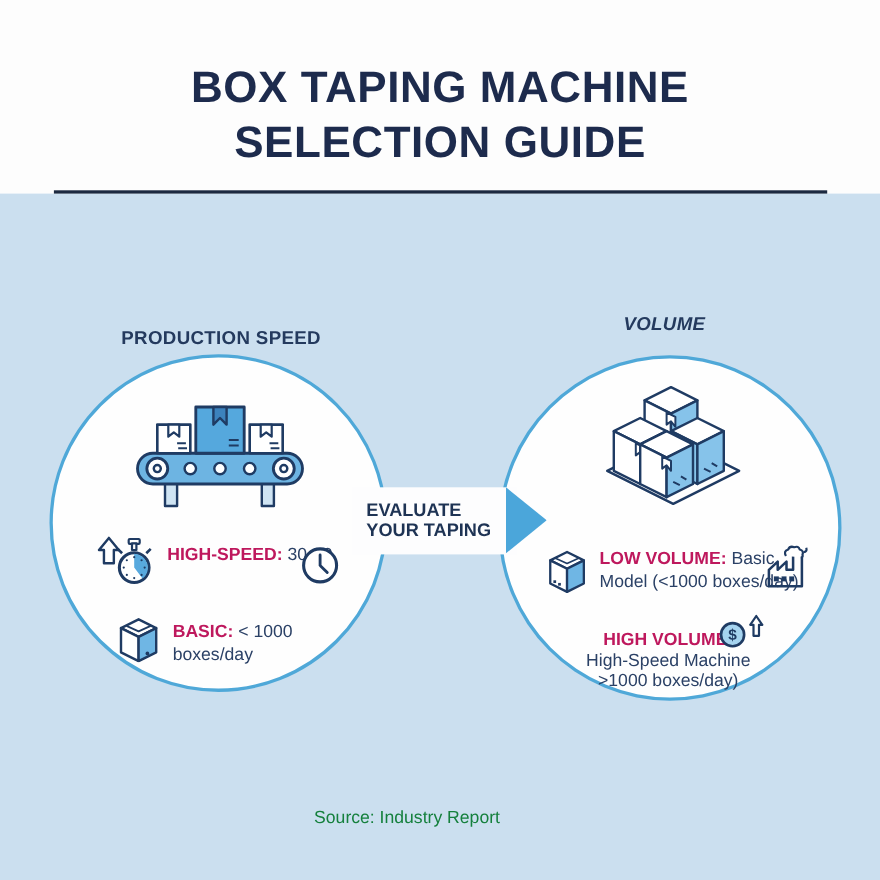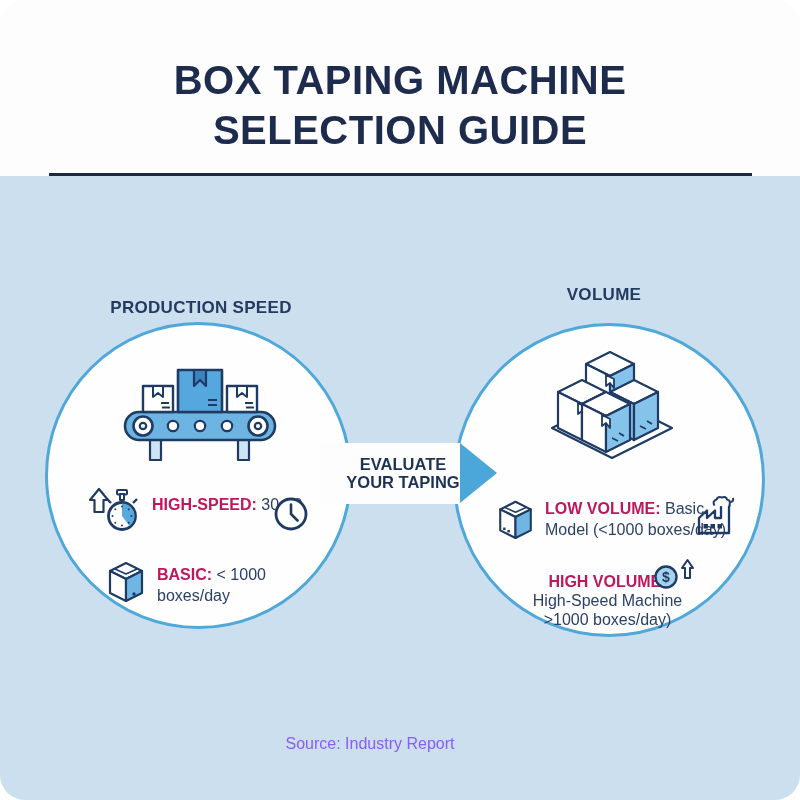--- a/index.html
+++ b/index.html
@@ -1,37 +1,37 @@
 <!DOCTYPE html>
 <html><head>
 <meta charset="utf-8">
 <style>
   html,body{margin:0;padding:0;}
   .stage{position:relative;width:800px;height:800px;background:#fdfdfd;overflow:hidden;
-         font-family:"Liberation Sans",sans-serif;color:#1d2b4d;border-radius:25px;}
+         font-family:"Liberation Sans",sans-serif;color:#1d2b4d;}
   .blue-bg{position:absolute;left:0;top:176px;width:800px;height:624px;background:#cbdfef;}
   .title{position:absolute;left:0;top:55px;width:800px;text-align:center;font-weight:bold;
          font-size:40px;line-height:50px;letter-spacing:.5px;color:#1d2b4d;}
   .title-rule{position:absolute;left:49px;top:173px;width:703px;height:3px;background:#1c2940;}
   .circle{position:absolute;background:#fefefe;border:3px solid #4fa8d8;border-radius:50%;box-sizing:border-box;}
   .circle-left{left:45px;top:322px;width:307px;height:307px;}
   .circle-right{left:453px;top:323px;width:312px;height:314px;}
   .section-heading{position:absolute;text-align:center;font-weight:bold;font-size:17px;
          line-height:18.5px;letter-spacing:.3px;color:#243a5e;}
   .heading-left{left:51px;top:299px;width:300px;}
-  .heading-right{left:454px;top:286px;width:300px;}
+  .heading-right{left:454px;top:286px;width:300px;font-style:italic;}
   .band{position:absolute;left:320px;top:443px;width:150px;height:61px;background:#fdfdfe;}
-  .arrow-label{position:absolute;left:333px;top:456px;width:140px;text-align:center;
+  .arrow-label{position:absolute;left:333px;top:456px;width:140px;text-align:left;
          font-weight:bold;font-size:16.5px;line-height:17.5px;color:#1e3354;}
   .icon{position:absolute;}
   .info{position:absolute;font-size:16px;line-height:20.5px;color:#2b4166;}
   .info .line{white-space:nowrap;}
   .info b{color:#be185d;font-weight:bold;}
   .info-center{text-align:center;}
-  .source{position:absolute;left:0;top:735px;width:740px;text-align:center;font-size:16px;color:#8b5cf6;}
+  .source{position:absolute;left:0;top:735px;width:740px;text-align:center;font-size:16px;color:#15803d;}
 </style>
 </head>
 <body>
 
 <div class="stage">
 
   <div class="blue-bg"></div>
 
   <div class="title">
     <div>BOX TAPING MACHINE</div>

